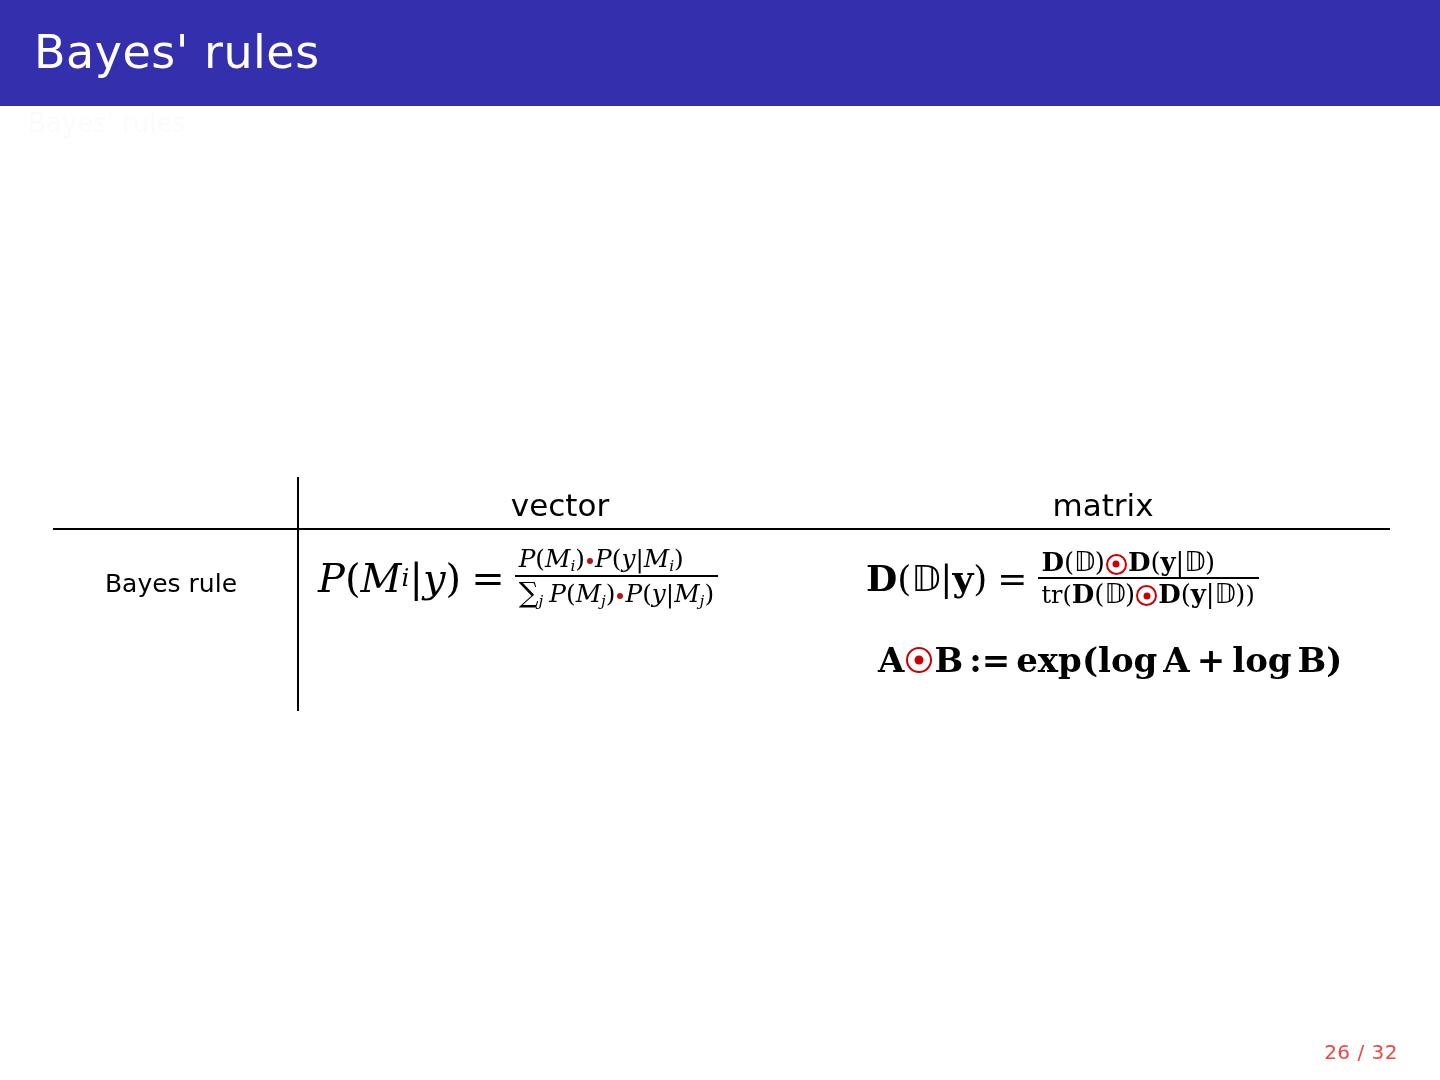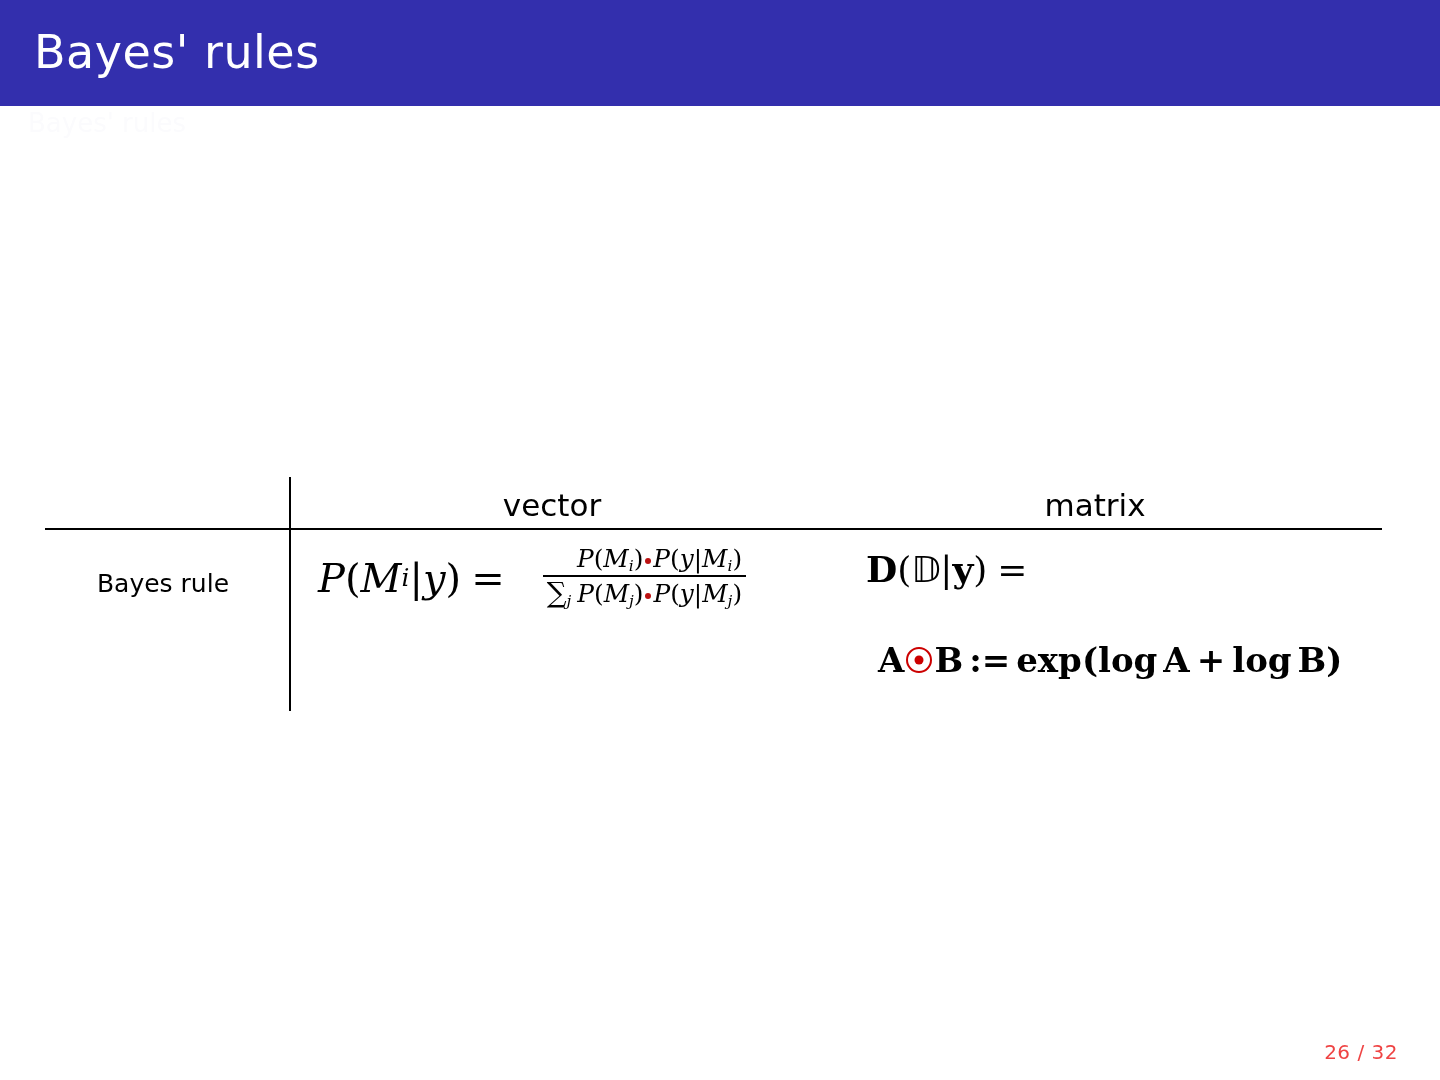--- a/index.html
+++ b/index.html
@@ -44,21 +44,21 @@
     font-size: 26px;
     line-height: 30px;
     color: #fbfbfd;
     white-space: nowrap;
     font-family: "DejaVu Sans", sans-serif;
   }
 
   
   #table-area {
     position: absolute;
-    left: 0;
+    left: 8px;
     top: 440px;
     width: 1184px;
     height: 290px;
   }
   .rule-h {
     position: absolute;
     left: 45px;
     top: 88px;
     width: 1337px;
     height: 2px;
@@ -121,23 +121,22 @@
     font-style: italic;
     font-size: 0.62em;
     vertical-align: -0.24em;
     letter-spacing: 0;
   }
 
   
   .frac {
     display: inline-block;
     vertical-align: middle;
-    text-align: right;
+    text-align: left;
     line-height: 1.08;
-    margin-left: 28px;
   }
   .frac > .num { display: block; padding: 0 4px 1px 4px; }
   .frac > .bar { display: block; height: 2px; background: #000; }
   .frac > .den { display: block; padding: 1px 4px 0 4px; }
 
   .eqrow {
     position: absolute;
     white-space: nowrap;
     display: flex;
     align-items: center;
@@ -261,21 +260,27 @@
 
 <div class="eqrow math" id="eq-matrix">
   <span class="mbf">D</span>
     <span class="mup">(</span>
     <span class="bbb">𝔻</span>
     <span class="mup">|</span>
     <span class="mbf">y</span>
     <span class="mup">)</span>
   <span class="eqsign">=</span>
   <span class="frac">
+    <span class="num">
+      <span class="mbf">D</span>(<span class="bbb">𝔻</span>)<span class="odot small"><i></i></span><span class="mbf">D</span>(<span class="mbf">y</span><span class="mup">|</span><span class="bbb">𝔻</span>)
+    </span>
     <span class="bar"></span>
+    <span class="den">
+      <span class="tr">tr(</span><span class="mbf">D</span>(<span class="bbb">𝔻</span>)<span class="odot small"><i></i></span><span class="mbf">D</span>(<span class="mbf">y</span><span class="mup">|</span><span class="bbb">𝔻</span>)<span class="tr">)</span>
+    </span>
   </span>
 </div>
 
 <div class="eqrow math" id="eq-odot">
   <span class="mbf">A</span>
     <span class="odot big">
       <i></i>
     </span>
     <span class="mbf">B</span>
   <span class="assign">:=</span>

